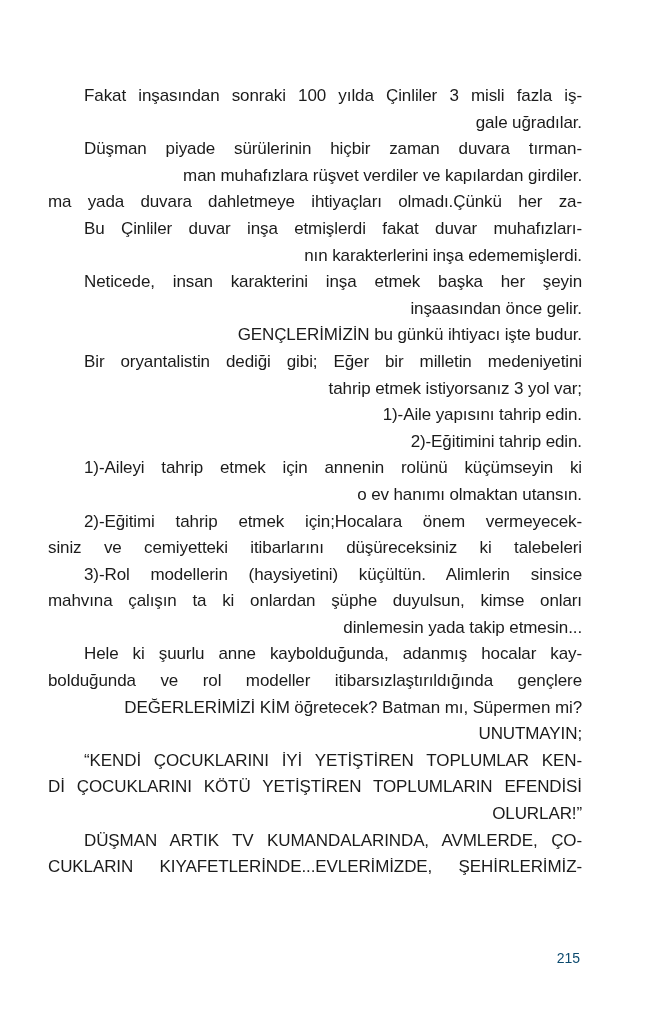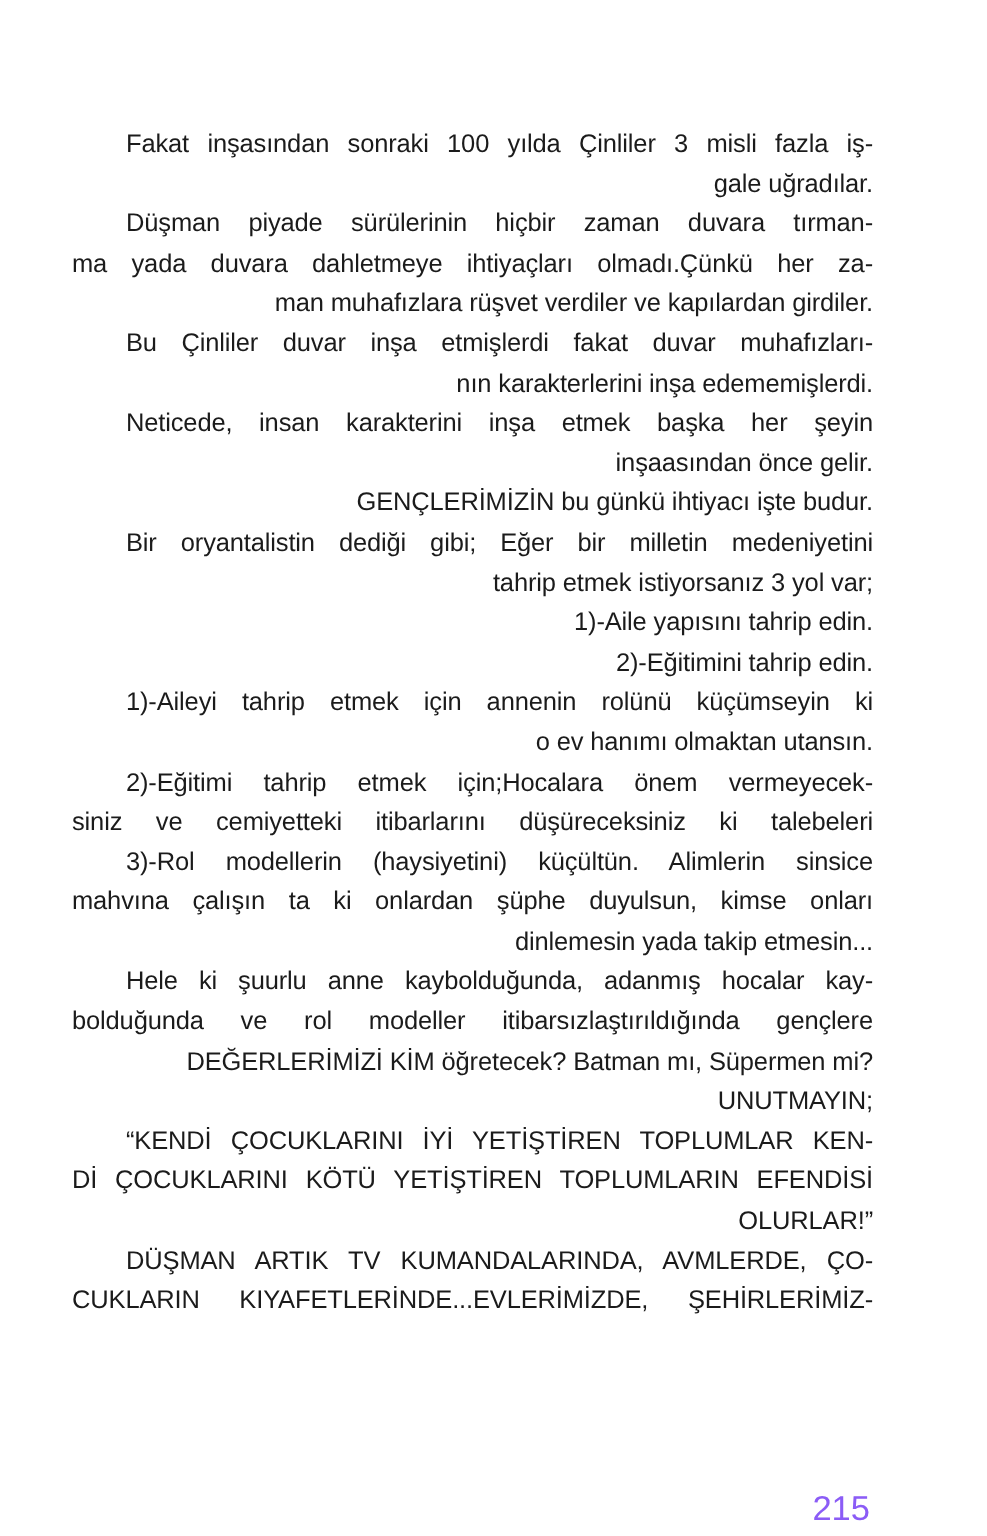--- a/index.html
+++ b/index.html
@@ -38,40 +38,40 @@
   .line.fill {
     white-space: normal;
     text-align: justify;
     text-align-last: justify;
   }
   .line.first {
     padding-left: 36px;
   }
   .page-number {
     position: absolute;
-    top: 994px;
+    top: 947px;
     right: 78px;
-    font-size: 23px;
+    font-size: 14px;
     line-height: 22px;
-    color: #8b5cf6;
+    color: #0c4a6e;
   }
 </style>
 </head>
 <body>
 
 <div class="page">
   <div class="text-block">
       <div class="para">
         <div class="line first fill">Fakat inşasından sonraki 100 yılda Çinliler 3 misli fazla iş-</div>
         <div class="line">gale uğradılar.</div>
       </div>
       <div class="para">
         <div class="line first fill">Düşman piyade sürülerinin hiçbir zaman duvara tırman-</div>
+        <div class="line">man muhafızlara rüşvet verdiler ve kapılardan girdiler.</div>
         <div class="line fill">ma yada duvara dahletmeye ihtiyaçları olmadı.Çünkü her za-</div>
-        <div class="line">man muhafızlara rüşvet verdiler ve kapılardan girdiler.</div>
       </div>
       <div class="para">
         <div class="line first fill">Bu Çinliler duvar inşa etmişlerdi fakat duvar muhafızları-</div>
         <div class="line">nın karakterlerini inşa edememişlerdi.</div>
       </div>
       <div class="para">
         <div class="line first fill">Neticede, insan karakterini inşa etmek başka her şeyin</div>
         <div class="line">inşaasından önce gelir.</div>
       </div>
       <div class="para">

